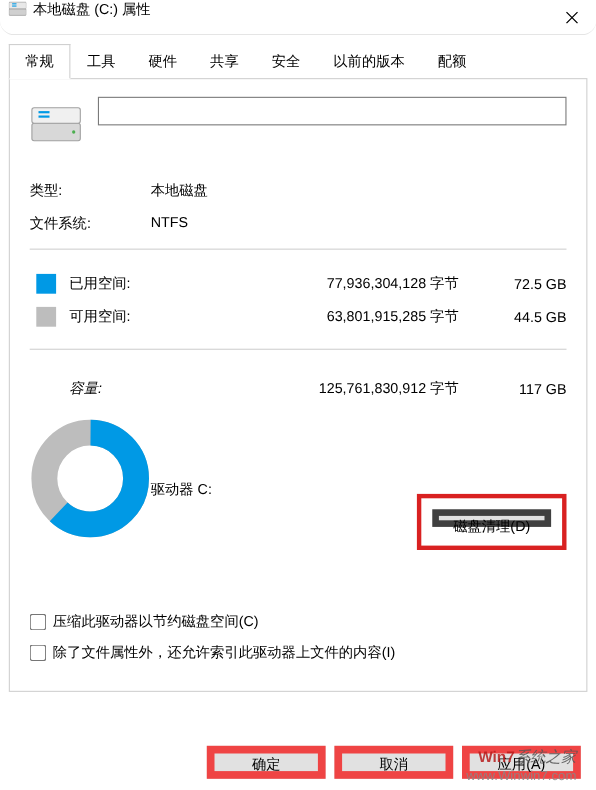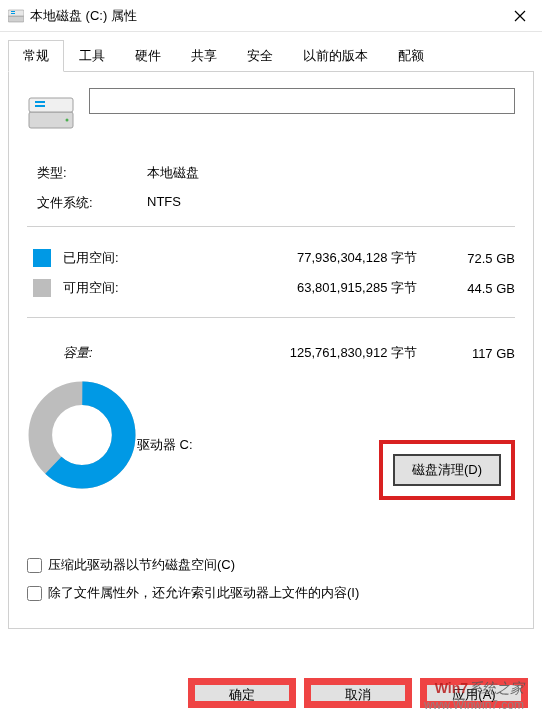--- a/index.html
+++ b/index.html
@@ -10,23 +10,23 @@
     background: #fff;
     color: #000;
     width: 542px;
     height: 718px;
     overflow: hidden;
     position: relative;
   }
   .titlebar {
     height: 32px;
     display: flex;
-    align-items: center;
     padding: 0 0 0 8px;
     border-bottom: 1px solid #e5e5e5;
+    border-radius: 13px;
   }
   .titlebar-icon {
     width: 16px; height: 16px;
     margin-right: 6px;
     display: inline-block;
   }
   .titlebar-title { flex: 1; font-size: 13px; }
   .close-btn {
     width: 45px; height: 32px;
     display: flex; align-items: center; justify-content: center;
@@ -73,21 +73,21 @@
     height: 26px;
     border: 1px solid #7a7a7a;
     padding: 2px 6px;
     font-family: inherit;
     font-size: 13px;
   }
   .info-row {
     display: flex;
     margin-bottom: 12px;
   }
-  .info-label { width: 110px; margin-left: 10px; }
+  .info-label { width: 110px; }
   .divider {
     border: none;
     border-top: 1px solid #d0d0d0;
     margin: 14px 0 16px 0;
   }
   .space-row {
     display: flex;
     align-items: center;
     padding: 6px 0;
   }
@@ -122,23 +122,23 @@
     width: 110px; height: 110px;
     margin-bottom: 14px;
   }
   .drive-letter { font-size: 13px; margin-top: 6px; }
   .cleanup-wrap {
     border: 4px solid #d92121;
     padding: 10px;
     margin-bottom: 4px;
   }
   .cleanup-btn {
-    width: 108px; height: 32px;
+    width: 108px; height: 16px;
     background: #e1e1e1;
-    border: 2px solid #404040;
+    border: 6px solid #404040;
     font-family: inherit;
     font-size: 13px;
     cursor: pointer;
   }
   .bottom-section { margin-top: 52px; }
   .check-row {
     display: flex;
     align-items: center;
     gap: 6px;
     margin-bottom: 10px;

